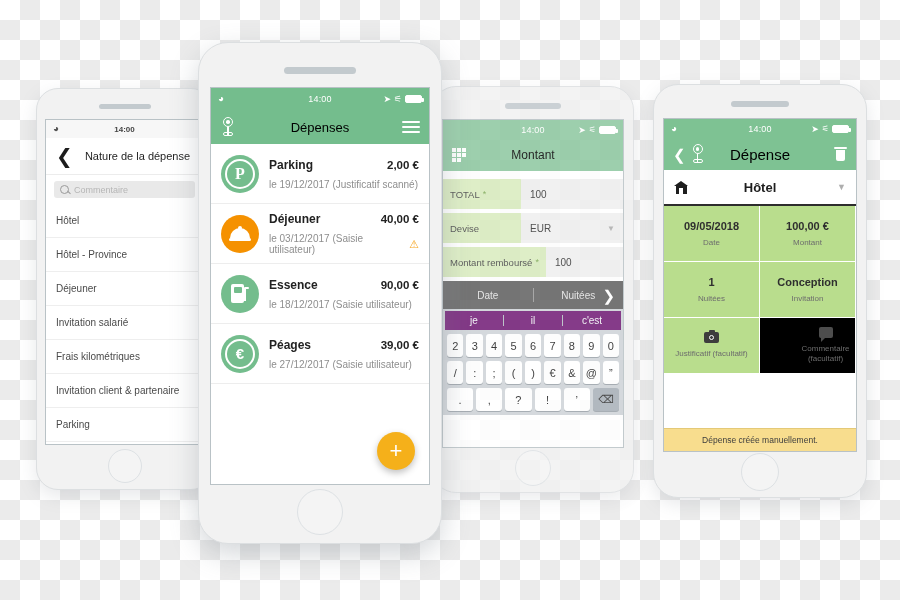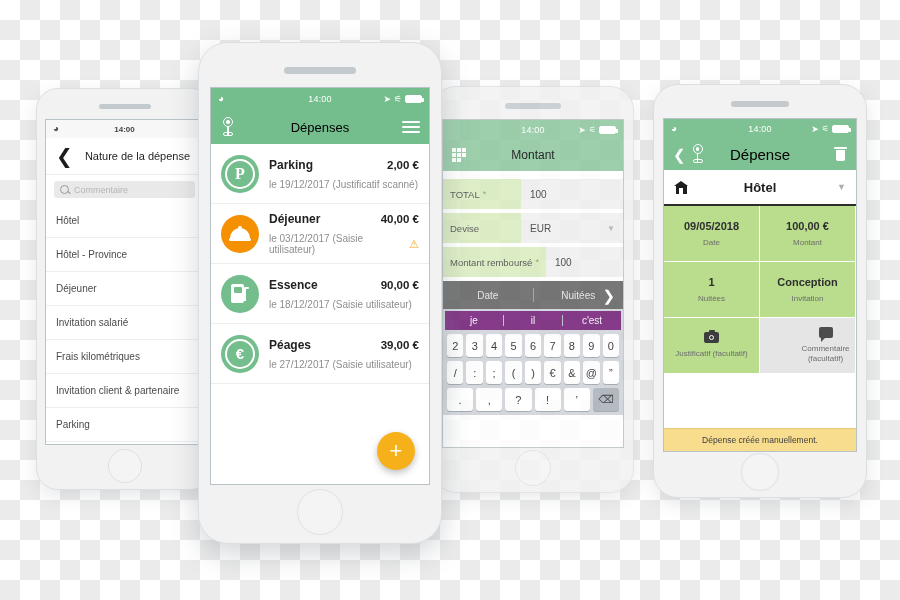--- a/index.html
+++ b/index.html
@@ -159,21 +159,21 @@
         border-left:7px solid transparent;border-right:7px solid transparent;border-bottom:5px solid #1e1e1e;}
   .home-ico .bd{position:absolute;top:4px;left:1.5px;width:11px;height:9px;background:#1e1e1e;}
   .home-ico .dr{position:absolute;top:7px;left:5px;width:4px;height:6px;background:#fff;}
   .p4-type .nm{position:absolute;left:0;right:0;text-align:center;font-size:13px;
         font-weight:bold;color:#1e1e1e;}
   .p4-type .dd{margin-left:auto;color:#aeaeae;font-size:9px;z-index:2;}
   .grid2{display:flex;flex-wrap:wrap;}
   .cellbox{width:50%;box-sizing:border-box;height:56px;display:flex;flex-direction:column;
         align-items:center;justify-content:center;gap:6px;border-right:1px solid #fff;
         border-bottom:1px solid #fff;background:#b9dd8d;}
-  .cellbox.grey{background:#e5e5e5;padding-left:36px;}
+  .cellbox.grey{background:#000000;padding-left:36px;}
   .cellbox .big{font-size:11px;color:#2f2f2f;font-weight:bold;}
   .cellbox .sub{font-size:8px;color:#6d6d6d;text-align:center;line-height:1.25;}
   .cam{width:15px;height:11px;background:#3d3d3d;border-radius:2px;position:relative;}
   .cam:before{content:"";position:absolute;left:4.5px;top:-2.5px;width:6px;height:2.5px;
         background:#3d3d3d;border-radius:1px 1px 0 0;}
   .cam:after{content:"";position:absolute;left:4.8px;top:2.8px;width:5.4px;height:5.4px;
         border:1.4px solid #fff;border-radius:50%;box-sizing:border-box;}
   .bubble{width:14px;height:11px;background:#4d4d4d;border-radius:2px;position:relative;}
   .bubble:after{content:"";position:absolute;left:2px;bottom:-4px;border-left:4px solid #4d4d4d;
         border-bottom:4px solid transparent;}

